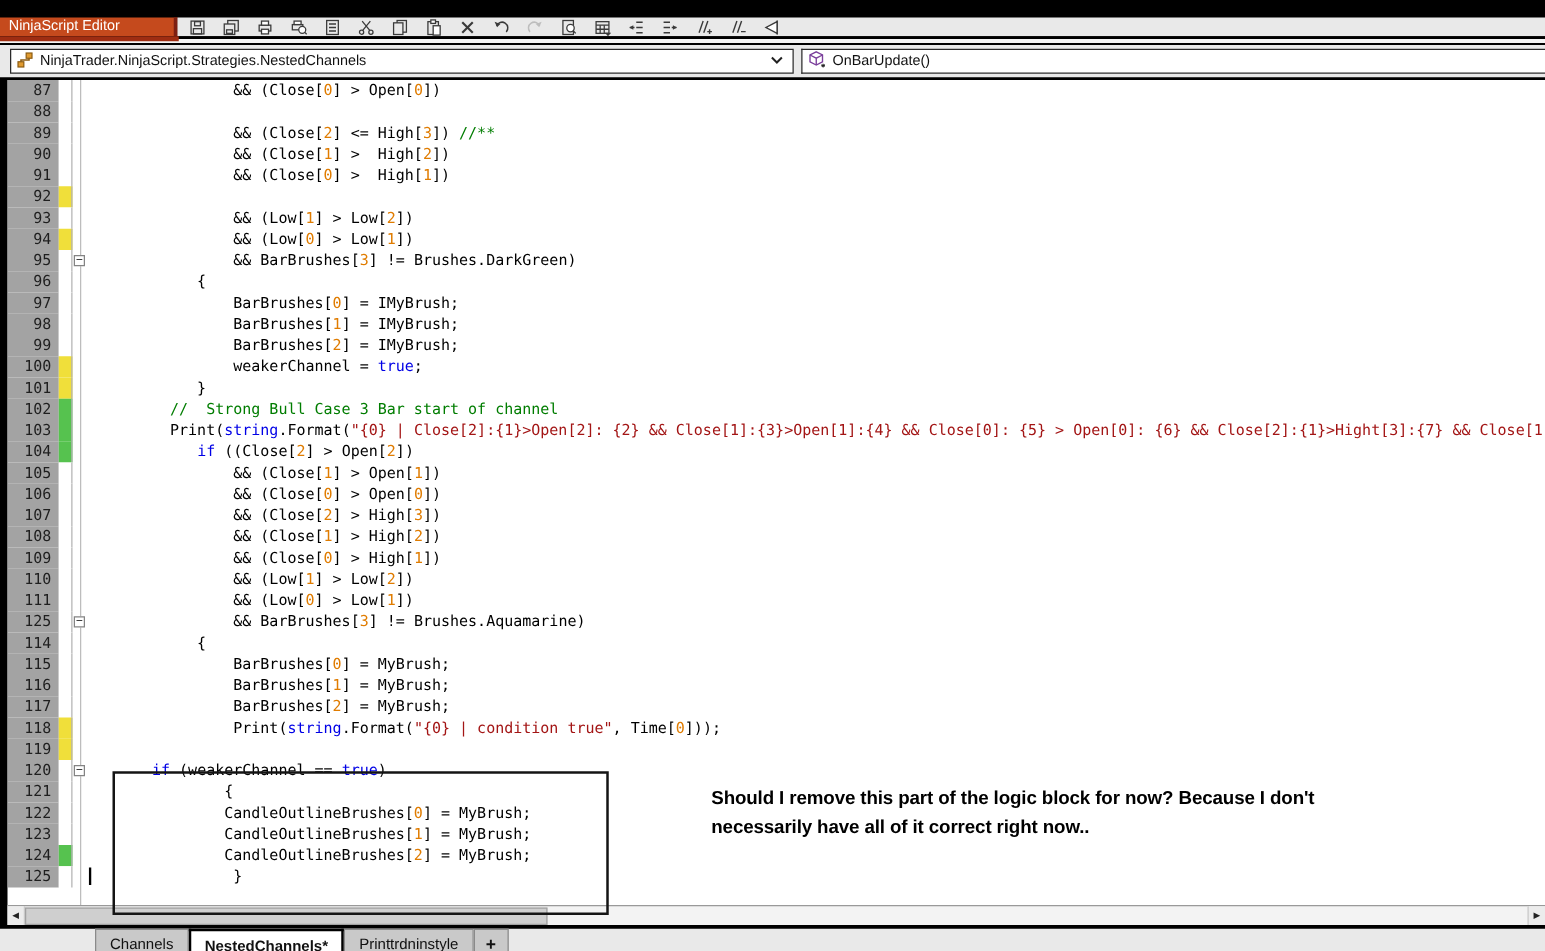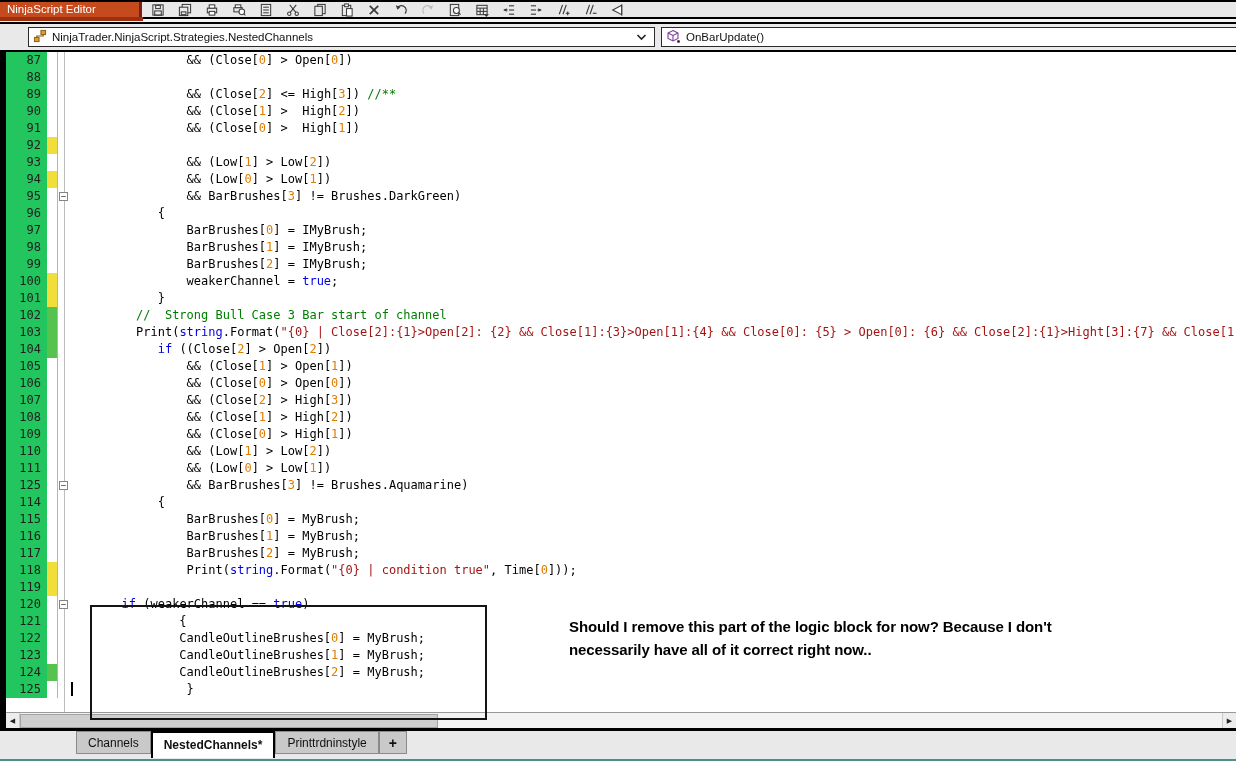--- a/index.html
+++ b/index.html
@@ -1,50 +1,50 @@
 <!DOCTYPE html>
 <html style="--title-bg: #c54a1d; --chrome-bg: #e9e9e9; --keyword: #0000e6; --number: #e07c00; --string: #a31515; --comment: #007d00; --marker-changed: #f0df3a; --marker-saved: #56c24f; --tab-active-bg: #ffffff;"><head>
 <meta charset="utf-8">
 <style>
   html,body{margin:0;padding:0;width:1236px;height:761px;background:#000;overflow:hidden;
     font-family:"Liberation Sans",sans-serif;}
-  .window{position:absolute;left:0;top:2px;width:1236px;height:659px;}
+  .window{position:absolute;left:0;top:14px;width:1236px;height:659px;}
 
   
   .titlebar{height:15px;display:flex;background:#000;}
   .title-tab{width:142px;background:var(--title-bg,#c54a1d);color:#fff;font-size:11.5px;
     line-height:15px;padding-left:7px;box-sizing:border-box;border-right:3px solid #7c1f12;
     white-space:nowrap;overflow:hidden;}
   .toolbar{flex:1;background:var(--chrome-bg,#e9e9e9);display:flex;align-items:center;
     gap:13px;padding-left:9px;}
   .tbi{width:14px;height:14px;display:inline-block;}
   .tbi svg{display:block;}
 
   .sep1{height:7px;background:linear-gradient(#000 0 2px,#f4f4f4 2px 5px,#000 5px 7px);position:relative;}
   .sep1 .under{position:absolute;left:0;top:0;width:143px;height:4px;background:#9e2d12;}
 
   
   .navrow{height:26px;background:var(--chrome-bg,#e9e9e9);display:flex;align-items:center;padding-left:8px;}
   .dd{height:20px;background:#fff;border:1px solid #2a2a2a;display:flex;align-items:center;
     font-size:11.5px;color:#111;box-sizing:border-box;white-space:nowrap;}
-  .dd-class{width:627px;margin-left:20px;}
+  .dd-class{width:627px;}
   .dd-method{flex:1;margin-left:6px;border-right:none;}
   .dd .ico{margin:0 5px 0 4px;display:inline-block;}
   .dd .chev{margin-left:auto;margin-right:7px;}
   .sep2{height:2px;background:#000;}
 
   
   .editor{position:relative;height:676px;background:#fff;border-left:6px solid #000;
     box-sizing:border-box;overflow:hidden;}
   .fold-line{position:absolute;left:58px;top:0;height:660px;width:1px;background:#bdbdbd;z-index:0;}
   #code-lines{position:absolute;left:0;top:0;right:0;bottom:16px;overflow:hidden;z-index:1;}
   .crow{display:flex;height:17px;font-family:"DejaVu Sans Mono",monospace;font-size:12px;
     line-height:17px;white-space:pre;}
   .lnum{width:41px;flex:none;text-align:right;padding-right:6px;box-sizing:border-box;
-    color:#1f1f1f;background:#22c55e;position:relative;z-index:2;}
+    color:#1f1f1f;background:#a3a3a3;position:relative;z-index:2;}
   .lmark{width:10px;flex:none;border-right:1px solid #b4b4b4;background:#fff;position:relative;z-index:2;}
   .lmark.m-y{background:var(--marker-changed,#f0df3a);}
   .lmark.m-g{background:var(--marker-saved,#56c24f);}
   .lfold{width:13px;flex:none;position:relative;}
   .fbox{position:absolute;left:1px;top:4px;width:9px;height:9px;box-sizing:border-box;
     border:1px solid #848484;background:#fff;font-size:9px;line-height:6px;text-align:center;
     color:#333;font-family:"DejaVu Sans Mono",monospace;}
   .ltext{flex:1;overflow:hidden;}
   .tk-p{color:#000;} .tk-k{color:var(--keyword,#0000e6);} .tk-n{color:var(--number,#e07c00);}
   .tk-s{color:var(--string,#a31515);} .tk-c{color:var(--comment,#007d00);}

